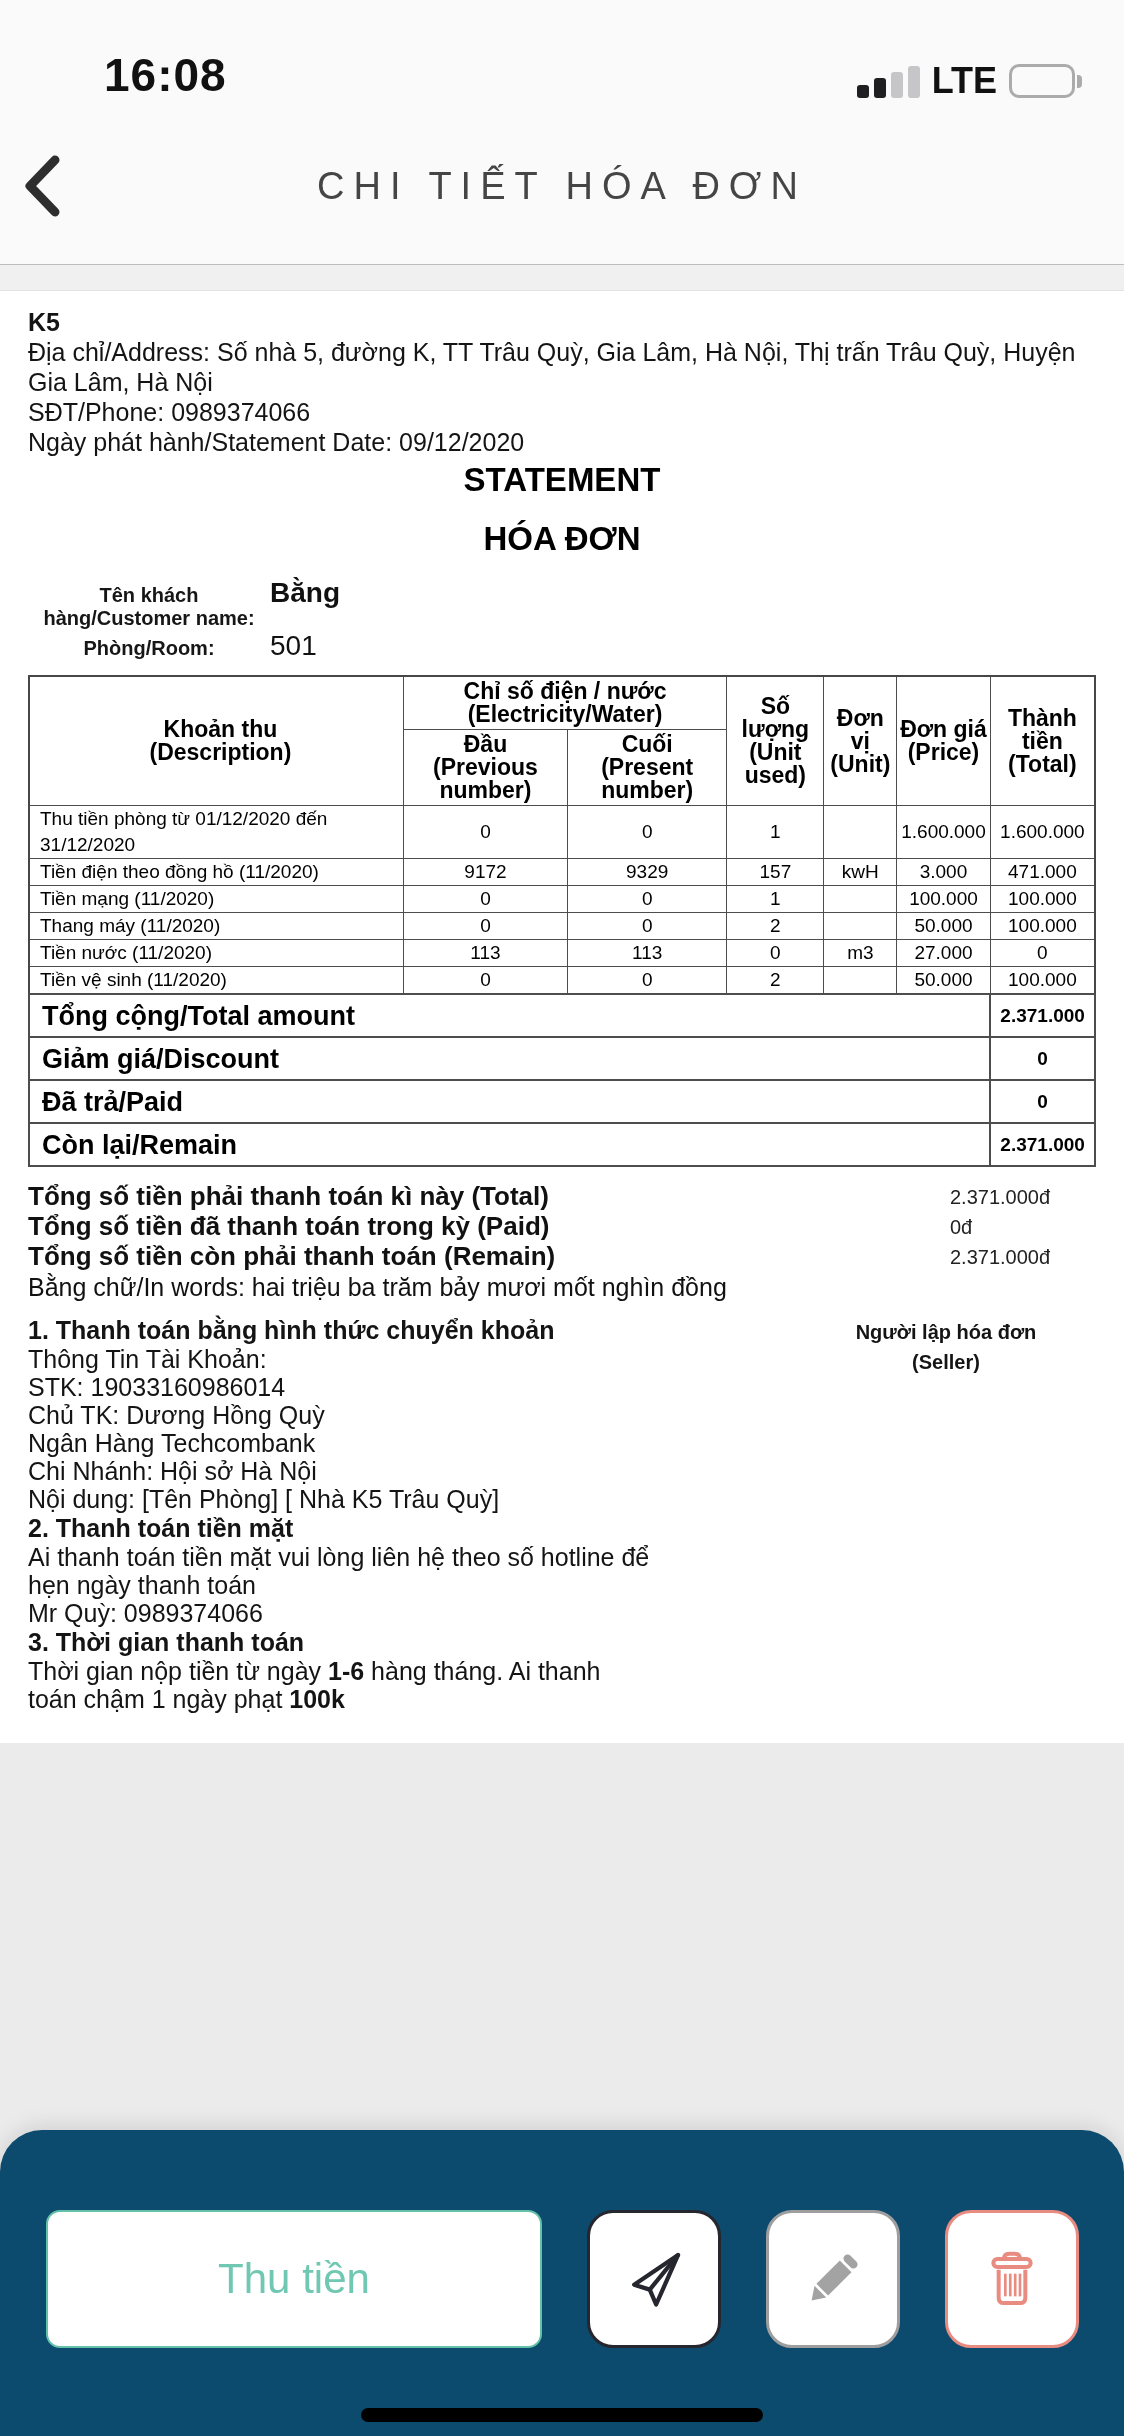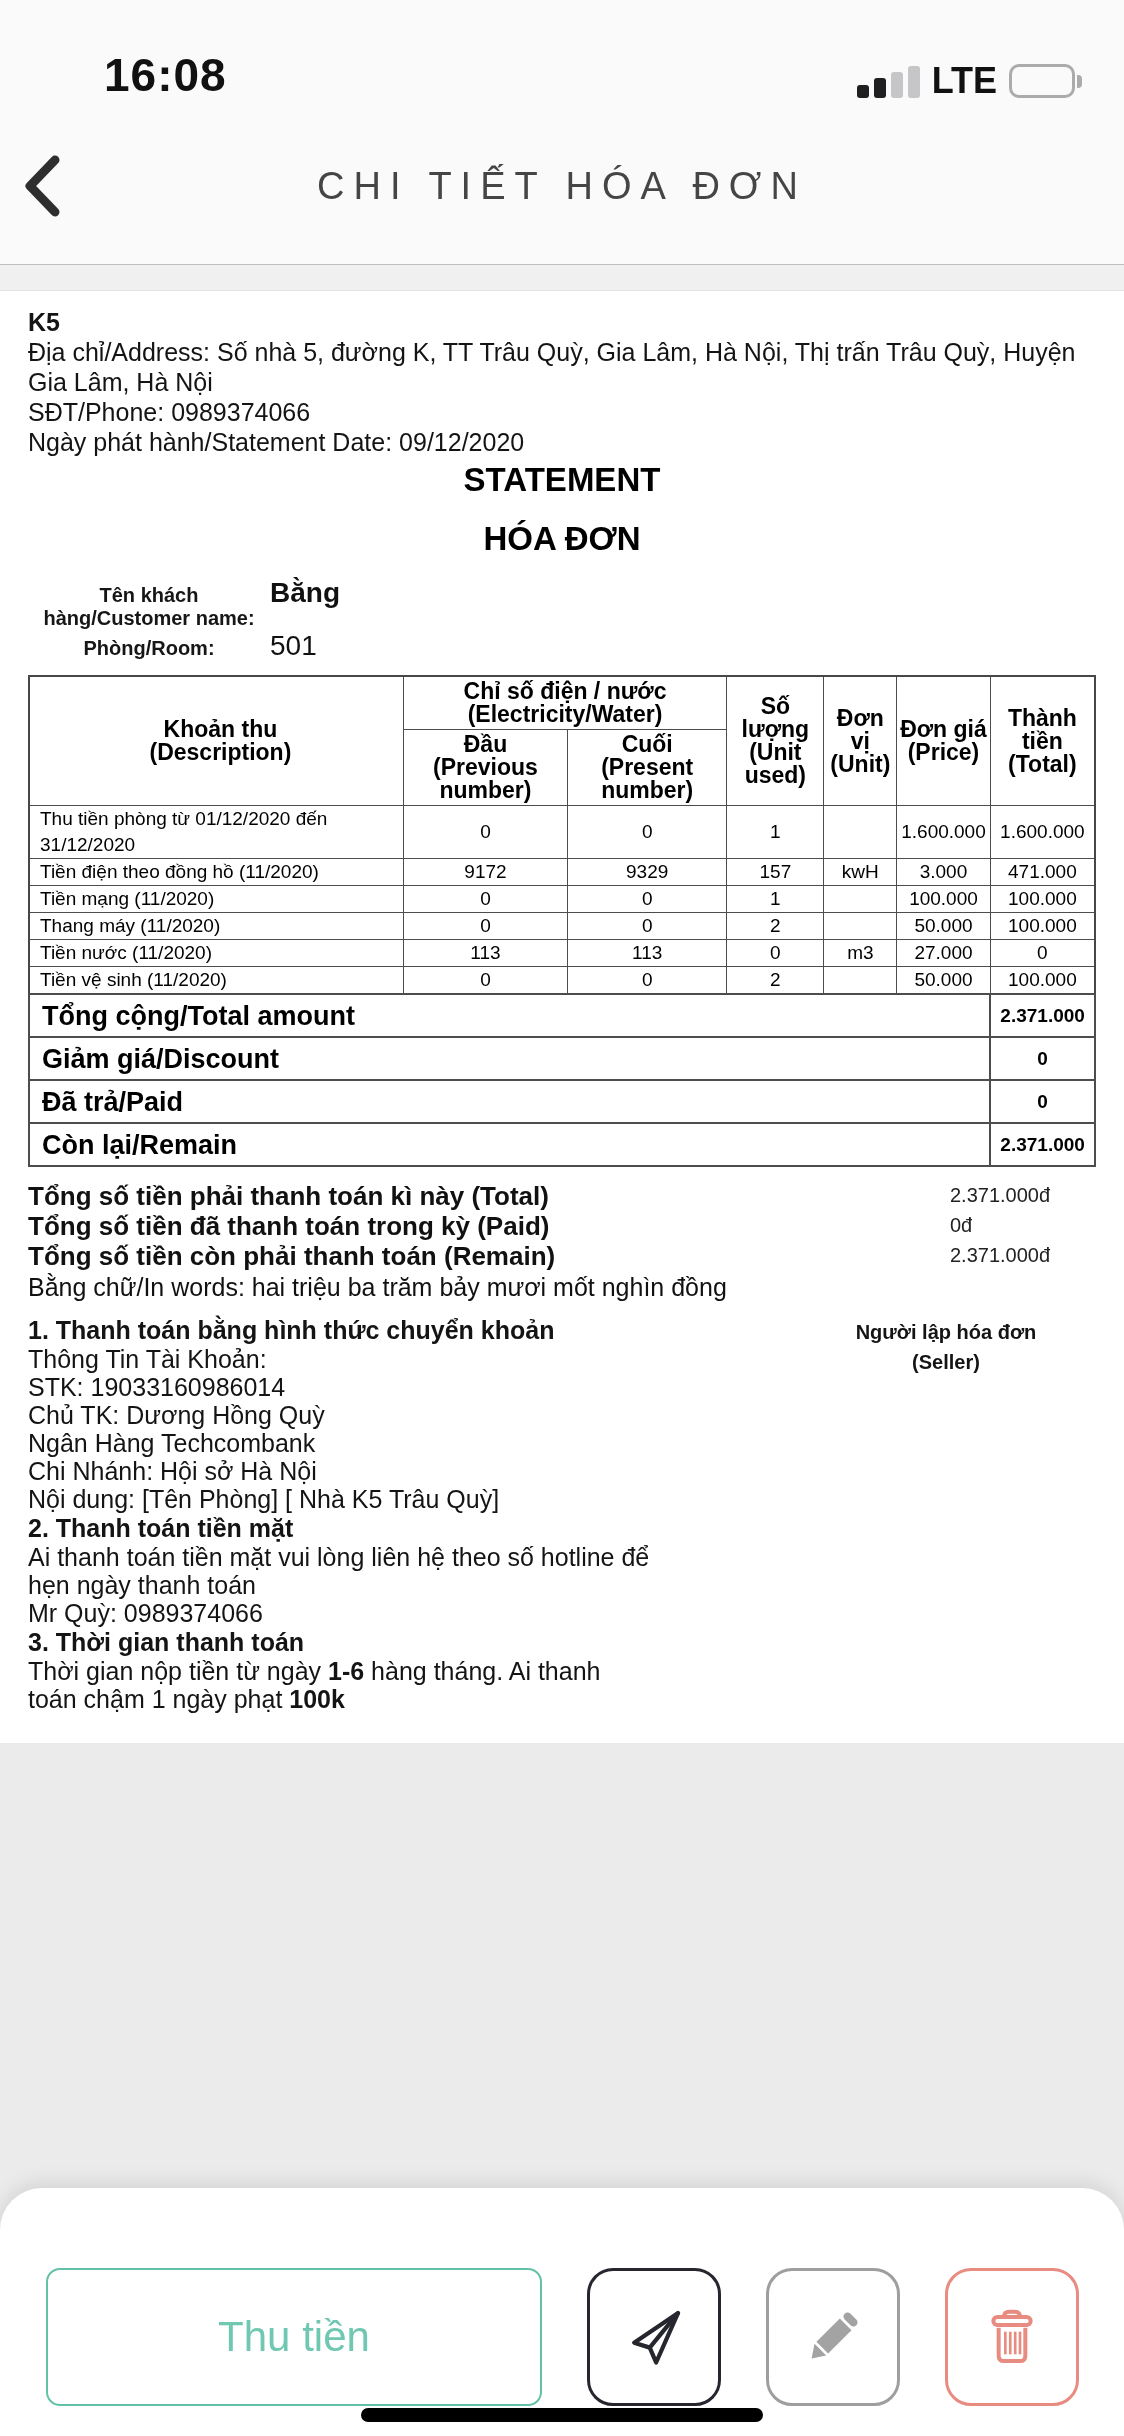--- a/index.html
+++ b/index.html
@@ -68,40 +68,40 @@
   th.group{ border-bottom:3px solid #3d3d3d; }
   tr.head-row > *{ border-bottom-width:3px; }
   td{ font-size:19px; line-height:26px; color:#000; text-align:center; height:27px; padding:0 4px; }
   td.desc{ text-align:left; padding-left:10px; }
   tr.sum-row td{ height:43px; border-width:2px; }
   tr.sum-row td.sl{ text-align:left; padding-left:12px; font-size:27px; font-weight:bold; }
   tr.sum-row td.sv{ font-size:19px; font-weight:bold; }
 
   .notes{ margin-top:14px; }
   .notes .heading{ font-size:26px; font-weight:bold; line-height:32px; }
-  .note-row{ display:flex; align-items:flex-start; min-height:30px; }
+  .note-row{ display:flex; align-items:flex-end; min-height:30px; }
   .note-row .nl{ flex:1; font-size:26px; font-weight:bold; line-height:30px; }
   .note-row .nv{ width:146px; font-size:20px; line-height:28px; color:#222; }
   .in-words{ font-size:25px; line-height:31px; margin-top:1px; }
 
   .sections{ margin-top:12px; font-size:25px; line-height:28px; color:#141414; }
   .s1-wrap{ display:flex; }
   .s1-left{ flex:1; }
   .sec-title{ font-weight:bold; line-height:30px; }
   .sec-line{ line-height:28px; }
   .seller{ width:300px; text-align:center; padding-top:2px; }
   .seller div{ font-size:20px; font-weight:bold; line-height:30px; }
   .s2-text{ max-width:640px; }
   .s3-text{ max-width:615px; }
   .s3-text b{ font-weight:bold; }
 
   
   .bottom-sheet{
-    position:absolute; left:0; bottom:0; width:100%; height:248px;
-    background:#ffffff; border-radius:42px 42px 0 0;
+    position:absolute; left:0; bottom:0; width:100%; height:306px;
+    background:#0c4a6e; border-radius:42px 42px 0 0;
     box-shadow:0 -5px 20px rgba(0,0,0,0.10);
     padding-top:80px;
   }
   .actions{ display:flex; padding:0 45px 0 46px; justify-content:space-between; }
   .collect-btn{
     width:496px; height:138px; background:#fff;
     border:2px solid #63c1a8; border-radius:14px;
     color:#70c7b2; font-size:42px; font-family:inherit; cursor:pointer;
   }
   .icon-btn{

